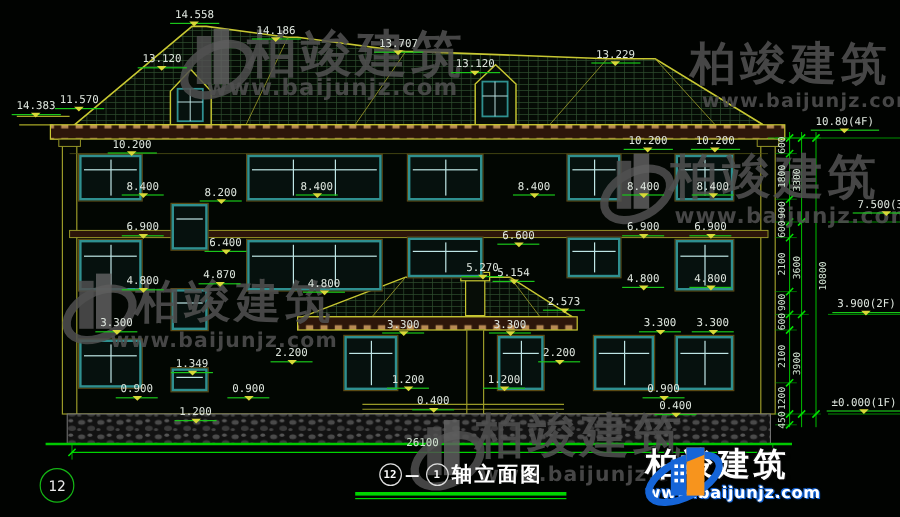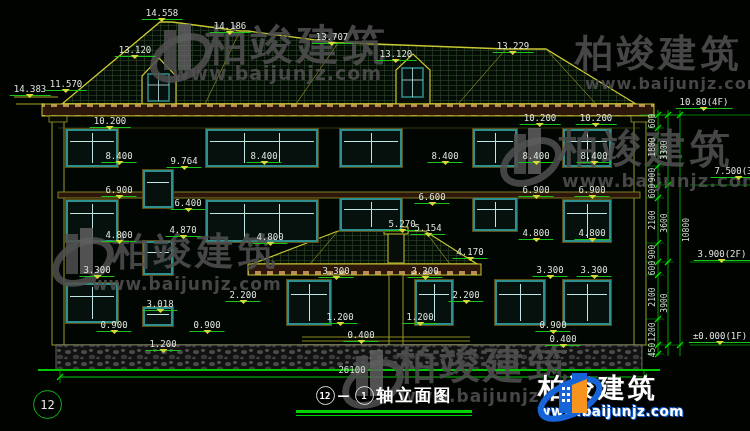--- a/index.html
+++ b/index.html
@@ -249,46 +249,46 @@
       <span class="lbl level" style="left: 30px; top: 84px;">14.383</span>
       <span class="lbl level" style="left: 66px; top: 79px;">11.570</span>
       <span class="lbl level" style="left: 704px; top: 97px;">10.80(4F)</span>
       <span class="lbl level" style="left: 722px; top: 166px; margin-left: 17px;">7.500(3F)</span>
       <span class="lbl level" style="left: 722px; top: 249px;">3.900(2F)</span>
       <span class="lbl level" style="left: 720px; top: 331px;">±0.000(1F)</span>
       <span class="lbl level" style="left: 110px; top: 116px;">10.200</span>
       <span class="lbl level" style="left: 540px; top: 113px;">10.200</span>
       <span class="lbl level" style="left: 596px; top: 113px;">10.200</span>
       <span class="lbl level" style="left: 119px; top: 151px;">8.400</span>
-      <span class="lbl level" style="left: 184px; top: 156px;">9.764</span>
+      <span class="lbl level" style="left: 184px; top: 156px;">8.200</span>
       <span class="lbl level" style="left: 264px; top: 151px;">8.400</span>
       <span class="lbl level" style="left: 445px; top: 151px;">8.400</span>
       <span class="lbl level" style="left: 536px; top: 151px;">8.400</span>
       <span class="lbl level" style="left: 594px; top: 151px;">8.400</span>
       <span class="lbl level" style="left: 119px; top: 185px;">6.900</span>
       <span class="lbl level" style="left: 536px; top: 185px;">6.900</span>
       <span class="lbl level" style="left: 592px; top: 185px;">6.900</span>
       <span class="lbl level" style="left: 432px; top: 192px;">6.600</span>
       <span class="lbl level" style="left: 188px; top: 198px;">6.400</span>
       <span class="lbl level" style="left: 402px; top: 219px;">5.270</span>
       <span class="lbl level" style="left: 428px; top: 223px;">5.154</span>
       <span class="lbl level" style="left: 183px; top: 225px;">4.870</span>
       <span class="lbl level" style="left: 119px; top: 230px;">4.800</span>
       <span class="lbl level" style="left: 270px; top: 232px;">4.800</span>
       <span class="lbl level" style="left: 536px; top: 228px;">4.800</span>
       <span class="lbl level" style="left: 592px; top: 228px;">4.800</span>
-      <span class="lbl level" style="left: 470px; top: 247px;">4.170</span>
+      <span class="lbl level" style="left: 470px; top: 247px;">2.573</span>
       <span class="lbl level" style="left: 97px; top: 265px;">3.300</span>
       <span class="lbl level" style="left: 336px; top: 266px;">3.300</span>
       <span class="lbl level" style="left: 425px; top: 266px;">3.300</span>
       <span class="lbl level" style="left: 550px; top: 265px;">3.300</span>
       <span class="lbl level" style="left: 594px; top: 265px;">3.300</span>
       <span class="lbl level" style="left: 243px; top: 290px;">2.200</span>
       <span class="lbl level" style="left: 466px; top: 290px;">2.200</span>
-      <span class="lbl level" style="left: 160px; top: 299px;">3.018</span>
+      <span class="lbl level" style="left: 160px; top: 299px;">1.349</span>
       <span class="lbl level" style="left: 340px; top: 312px;">1.200</span>
       <span class="lbl level" style="left: 420px; top: 312px;">1.200</span>
       <span class="lbl level" style="left: 163px; top: 339px;">1.200</span>
       <span class="lbl level" style="left: 114px; top: 320px;">0.900</span>
       <span class="lbl level" style="left: 207px; top: 320px;">0.900</span>
       <span class="lbl level" style="left: 553px; top: 320px;">0.900</span>
       <span class="lbl level" style="left: 361px; top: 330px;">0.400</span>
       <span class="lbl level" style="left: 563px; top: 334px;">0.400</span>
       <span class="lbl dim" style="left: 352px; top: 365px;">26100</span>
       <span class="lbl rot" style="left: 652px; top: 121px;">600</span>

